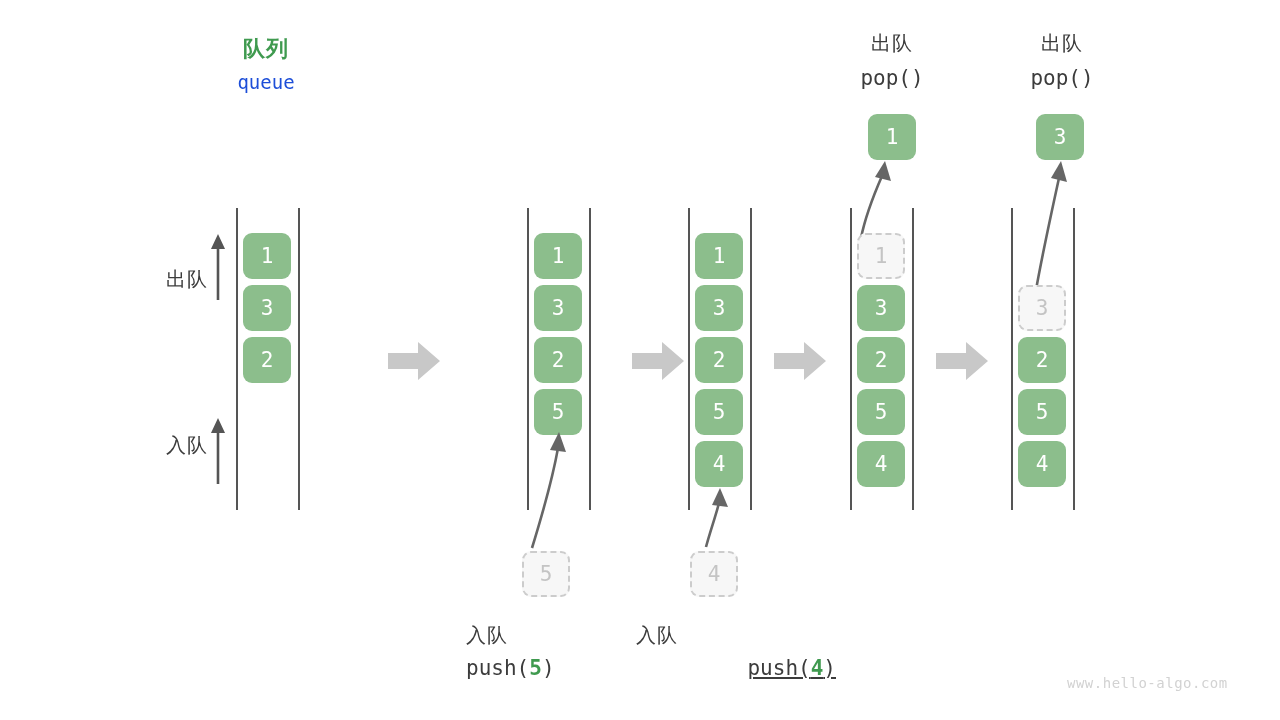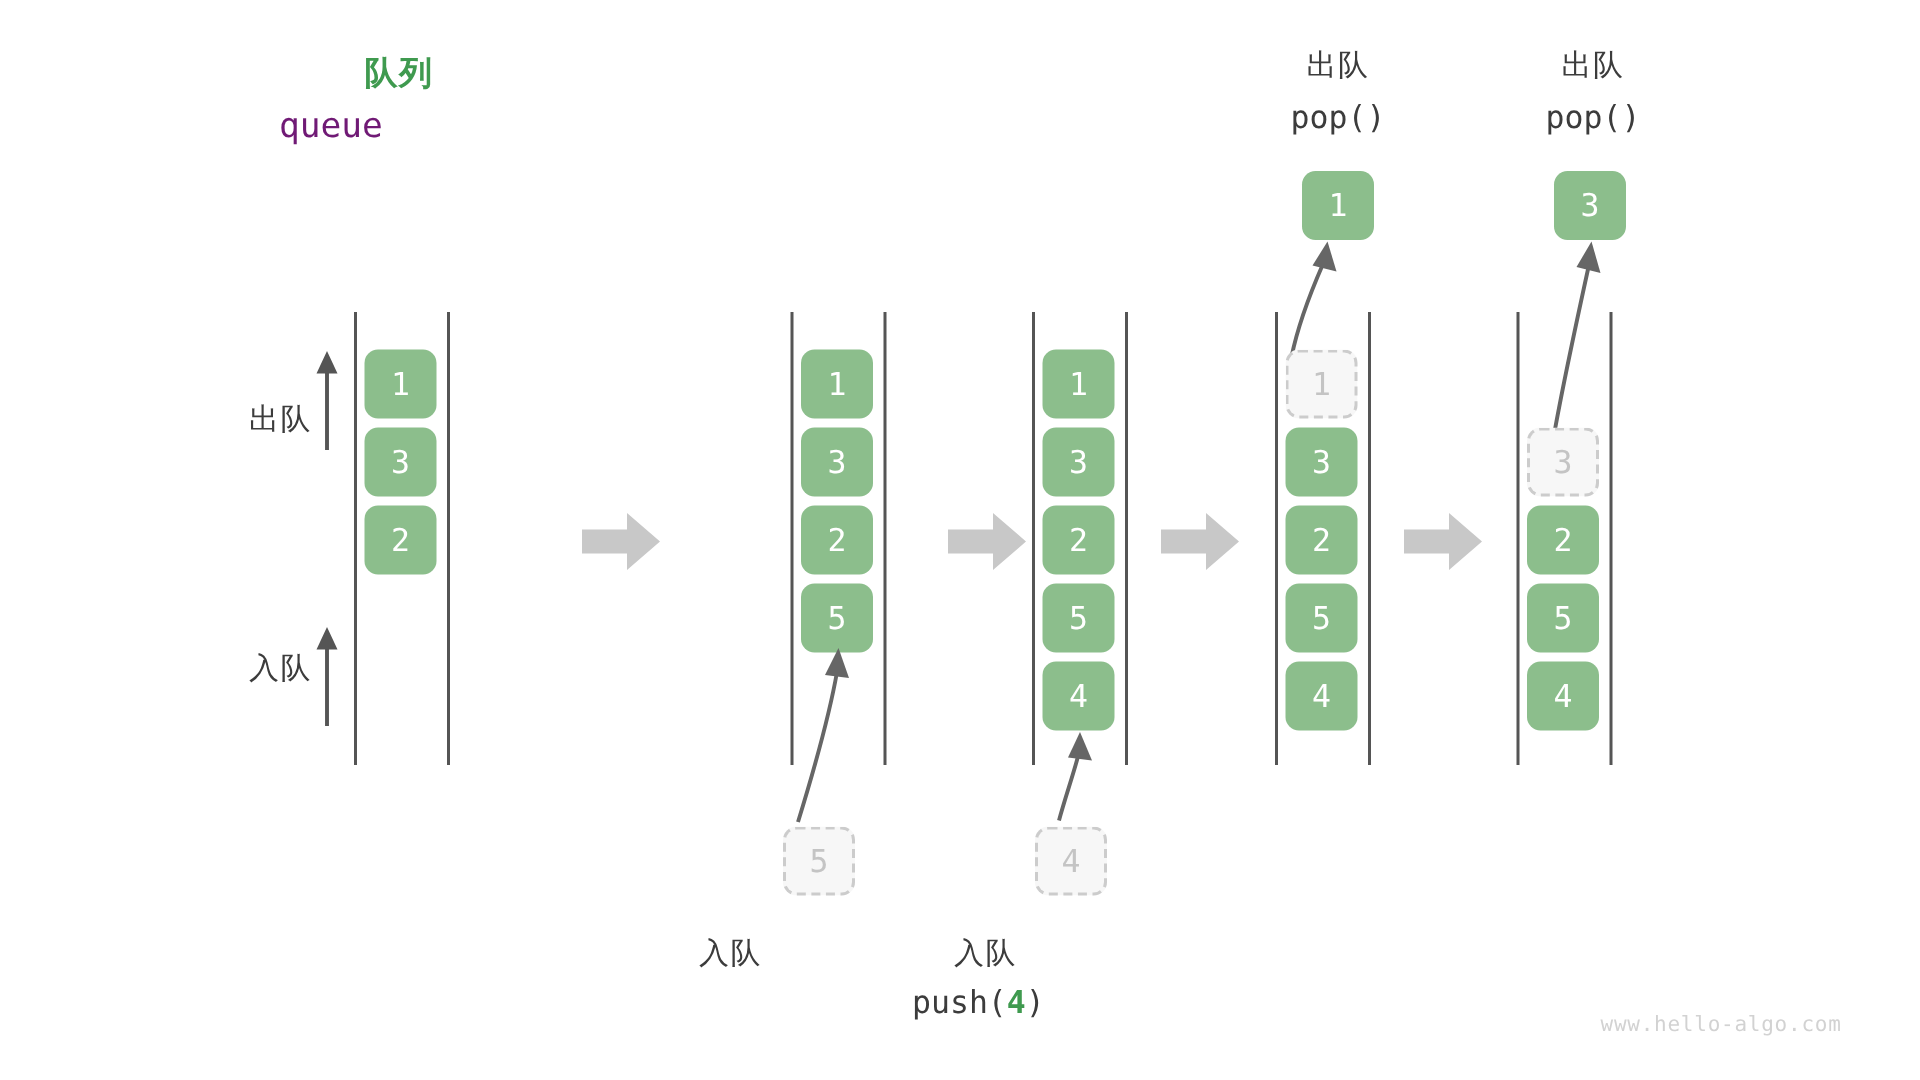--- a/index.html
+++ b/index.html
@@ -31,23 +31,23 @@
     font-family: "Liberation Sans", "DejaVu Sans", sans-serif;
     font-weight: bold;
     font-size: 22px;
     color: #3f9a4f;
     text-align: center;
     white-space: nowrap;
     letter-spacing: 1px;
   }
   .title-en {
     font-family: "DejaVu Sans Mono", "Liberation Mono", monospace;
-    font-size: 23px;
-    color: #701a75;
-    text-align: left;
+    font-size: 19px;
+    color: #1d4ed8;
+    text-align: center;
     white-space: nowrap;
   }
   .label-cn-bold {
     font-family: "Liberation Sans", "DejaVu Sans", sans-serif;
     font-weight: bold;
     font-size: 19px;
     color: #3c3c3c;
     text-align: center;
     white-space: nowrap;
     letter-spacing: 1px;
@@ -159,20 +159,21 @@
 
   <div class="abs" style="left:520px; top:430px;">
     <svg width="70" height="120" viewBox="0 0 70 120">
       <path d="M 12 118 C 20 92, 32 52, 38 18" stroke="#666666" stroke-width="2.6" fill="none"></path>
       <polygon points="39,2 30,20 46,22" fill="#666666"></polygon>
     </svg>
   </div>
   <div class="abs cell ghost" style="left:522px; top:551px;">5</div>
 
   <div class="abs op-cn" style="left:466px; top:622px; width:160px; text-align:left;">入队</div>
+  <div class="abs op-code" style="left:466px; top:656px; width:200px; text-align:left;"><span>push(</span><span class="arg">5</span><span>)</span></div>
 
   <div class="abs block-arrow" style="left:632px; top:342px;">
     <svg width="52" height="38" viewBox="0 0 52 38">
       <polygon points="0,11 30,11 30,0 52,19 30,38 30,27 0,27" fill="#c8c8c8"></polygon>
     </svg>
   </div>
 
   <div class="abs rail" style="left:688px; top:208px; height:302px;"></div>
   <div class="abs rail" style="left:750px; top:208px; height:302px;"></div>
 
@@ -184,21 +185,21 @@
 
   <div class="abs" style="left:690px; top:487px;">
     <svg width="60" height="62" viewBox="0 0 60 62">
       <path d="M 16 60 C 20 45, 26 28, 29 16" stroke="#666666" stroke-width="2.6" fill="none"></path>
       <polygon points="30,1 22,18 38,20" fill="#666666"></polygon>
     </svg>
   </div>
   <div class="abs cell ghost" style="left:690px; top:551px;">4</div>
 
   <div class="abs op-cn" style="left:636px; top:622px; width:160px; text-align:left;">入队</div>
-  <div class="abs op-code" style="left:608px; top:656px; width:200px; text-align:left;"><span>push(</span><span class="arg">4</span><span>)</span></div>
+  <div class="abs op-code" style="left:636px; top:656px; width:200px; text-align:right;text-decoration:underline;"><span>push(</span><span class="arg">4</span><span>)</span></div>
 
   <div class="abs block-arrow" style="left:774px; top:342px;">
     <svg width="52" height="38" viewBox="0 0 52 38">
       <polygon points="0,11 30,11 30,0 52,19 30,38 30,27 0,27" fill="#c8c8c8"></polygon>
     </svg>
   </div>
 
   <div class="abs op-cn" style="left:812px; top:30px; width:160px;">出队</div>
   <div class="abs op-code" style="left:812px; top:66px; width:160px;">pop()</div>
 

